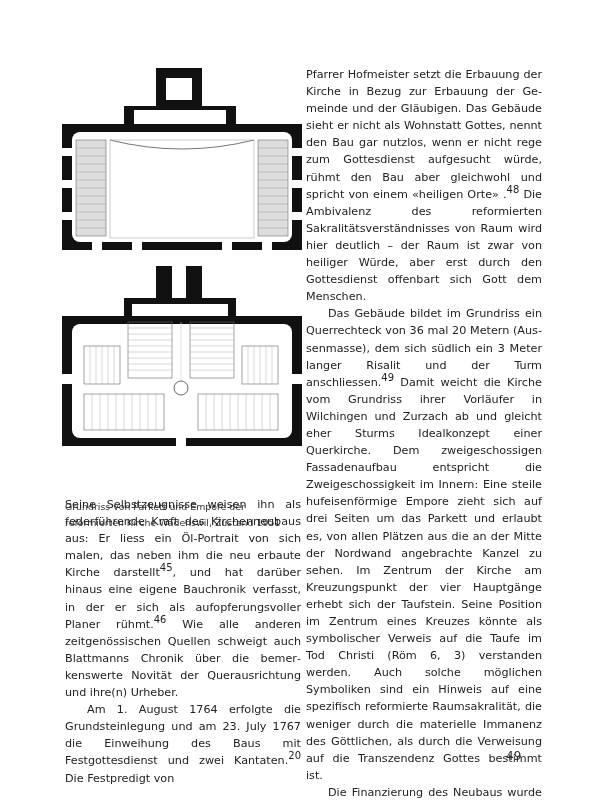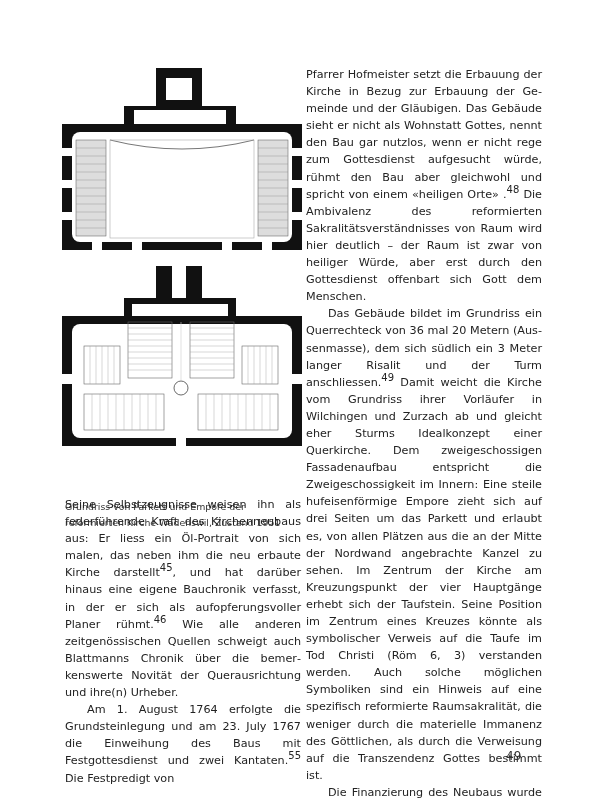--- a/index.html
+++ b/index.html
@@ -148,21 +148,21 @@
 
     <circle cx="119" cy="126" r="7" fill="none" stroke="#444" stroke-width="0.8"></circle>
     <line x1="119" y1="60" x2="119" y2="118" stroke="#ccc" stroke-width="0.6"></line>
   </svg>
 </div>
 
 <div class="caption">Grundriss von Parkett und Empore der reformierten Kirche Wädenswil, Zustand 1951</div>
 
 <div class="col left-col">
   <p><span>Seine Selbstzeugnisse weisen ihn als feder­führende Kraft des Kirchenneubaus aus: Er liess ein Öl-Portrait von sich malen, das neben ihm die neu erbaute Kirche dar­stellt</span><sup>45</sup><span>, und hat darüber hinaus eine eigene Bauchronik verfasst, in der er sich als auf­opferungsvoller Planer rühmt.</span><sup>46</sup><span> Wie alle anderen zeitgenössischen Quellen schweigt auch Blattmanns Chronik über die bemer­kenswerte Novität der Querausrichtung und ihre(n) Urheber.</span></p>
-  <p class="indent"><span>Am 1. August 1764 erfolgte die Grund­steinlegung und am 23. July 1767 die Einweihung des Baus mit Festgottesdienst und zwei Kantaten.</span><sup>55</sup><span> Die Festpredigt von</span></p>
+  <p class="indent"><span>Am 1. August 1764 erfolgte die Grund­steinlegung und am 23. July 1767 die Einweihung des Baus mit Festgottesdienst und zwei Kantaten.</span><sup>20</sup><span> Die Festpredigt von</span></p>
 </div>
 
 <div class="col right-col">
   <p><span>Pfarrer Hofmeister setzt die Erbauung der Kirche in Bezug zur Erbauung der Ge­meinde und der Gläubigen. Das Gebäude sieht er nicht als Wohnstatt Gottes, nennt den Bau gar nutzlos, wenn er nicht rege zum Gottesdienst aufgesucht würde, rühmt den Bau aber gleichwohl und spricht von einem «heiligen Orte» .</span><sup>48</sup><span> Die Ambiva­lenz des reformierten Sakralitätsverständ­nisses von Raum wird hier deutlich – der Raum ist zwar von heiliger Würde, aber erst durch den Gottesdienst offenbart sich Gott dem Menschen.</span></p>
   <p class="indent"><span>Das Gebäude bildet im Grundriss ein Querrechteck von 36 mal 20 Metern (Aus­senmasse), dem sich südlich ein 3 Meter langer Risalit und der Turm anschliessen.</span><sup>49</sup><span> Damit weicht die Kirche vom Grundriss ih­rer Vorläufer in Wilchingen und Zurzach ab und gleicht eher Sturms Idealkonzept einer Querkirche. Dem zweigeschossigen Fassa­denaufbau entspricht die Zweigeschossig­keit im Innern: Eine steile hufeisenförmige Empore zieht sich auf drei Seiten um das Parkett und erlaubt es, von allen Plätzen aus die an der Mitte der Nordwand ange­brachte Kanzel zu sehen. Im Zentrum der Kirche am Kreuzungspunkt der vier Haupt­gänge erhebt sich der Taufstein. Seine Posi­tion im Zentrum eines Kreuzes könnte als symbolischer Verweis auf die Taufe im Tod Christi (Röm 6, 3) verstanden werden. Auch solche möglichen Symboliken sind ein Hin­weis auf eine spezifisch reformierte Raum­sakralität, die weniger durch die materielle Immanenz des Göttlichen, als durch die Verweisung auf die Transzendenz Gottes bestimmt ist.</span></p>
   <p class="indent"><span>Die Finanzierung des Neubaus wurde durch die Vergantung von mehreren hun­dert Kirchenörtern bewerkstelligt. Über einen privaten Sitzplatz in der Kirche zu verfügen, galt als Statussymbol</span></p>
 </div>
 
 <div class="page-number">49</div>
 

